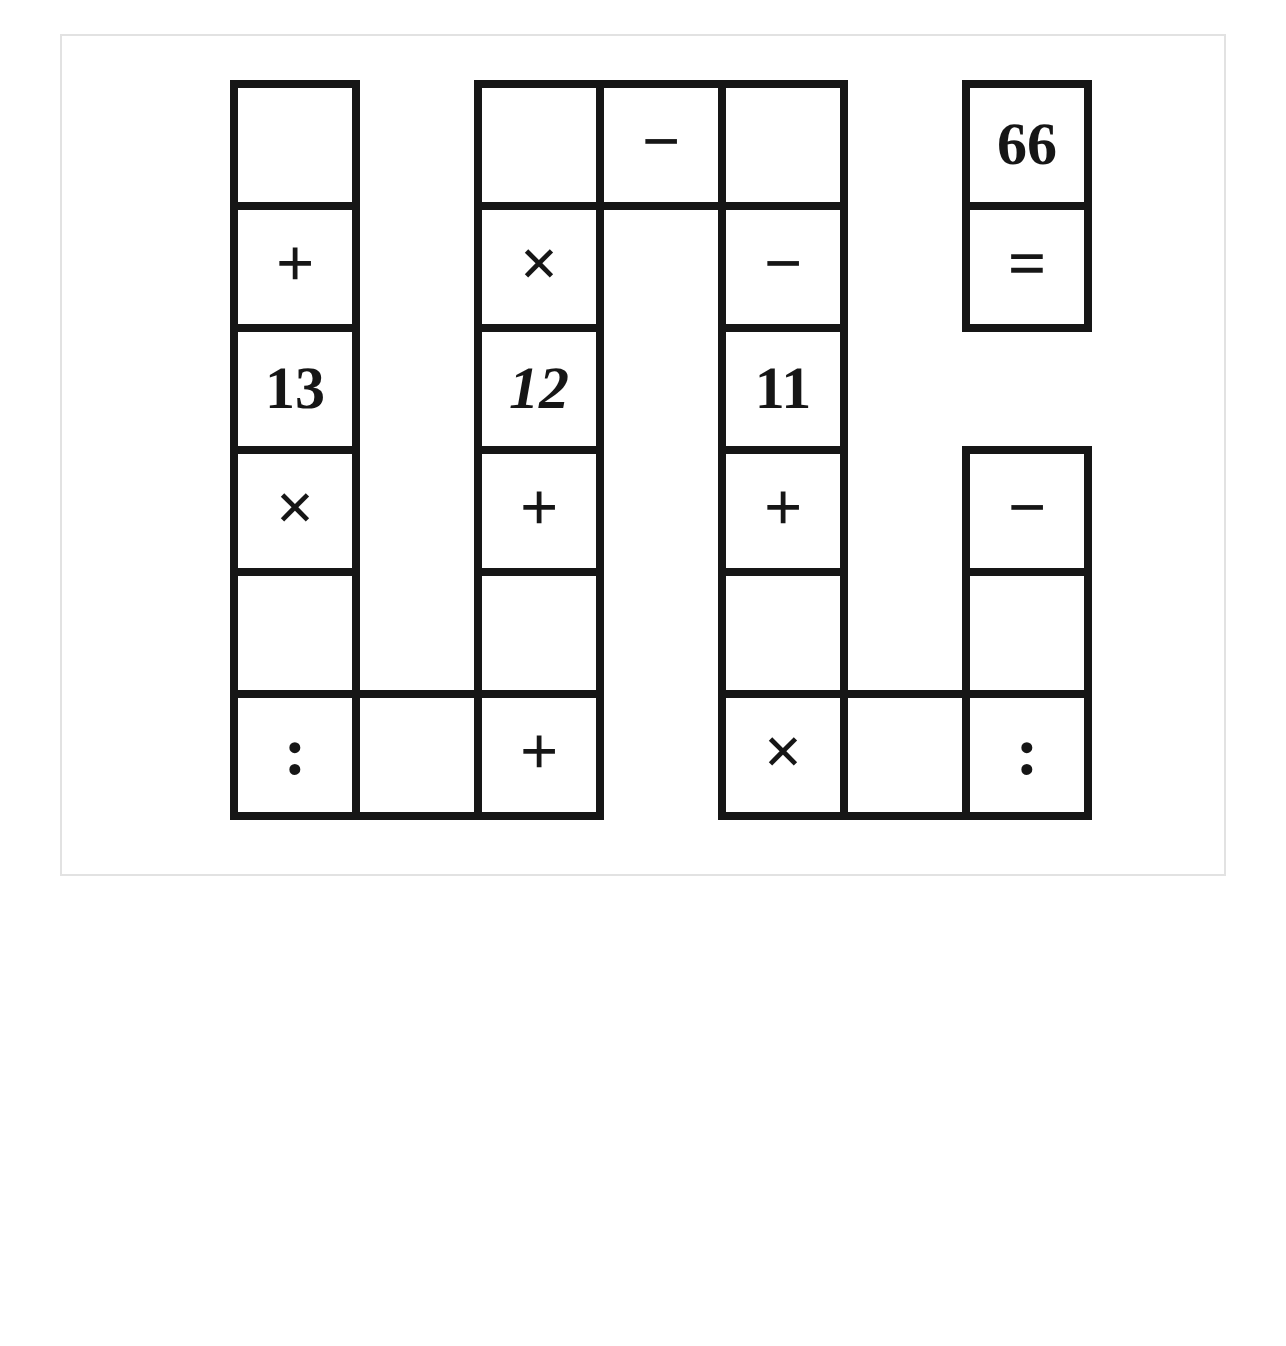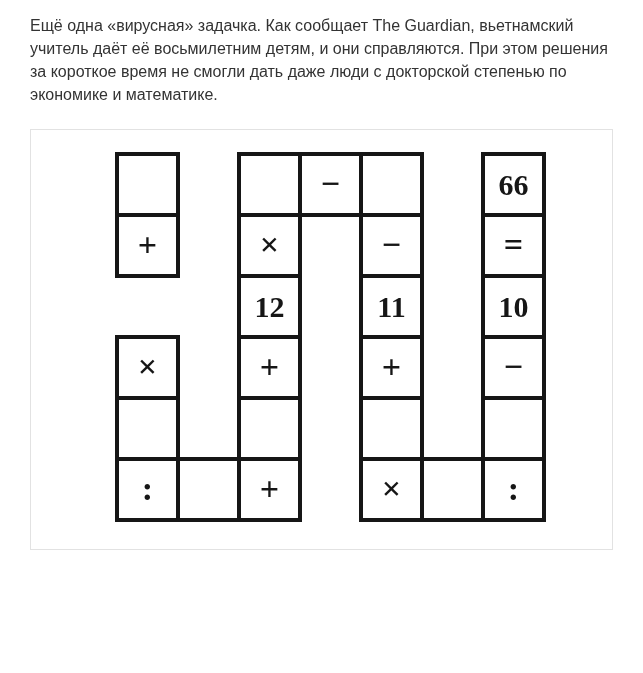--- a/index.html
+++ b/index.html
@@ -60,46 +60,45 @@
     color: #161616;
   }
   .cell.num { font-size: 30px; }
   .cell.sym { font-size: 34px; line-height: 1; padding-bottom: 2px; }
 </style>
 </head>
 <body>
 
 <div class="article">
 
-  <p class="body-text">Ещё одна «вирусная» задачка. Как сообщает The Guardian, вьетнамский учитель даёт её восьмилетним детям, и они справляются. При этом решения за короткое время не смогли дать даже люди с докторской степенью по экономике и математике.</p>
 
 
   <div class="puzzle-box">
     <div class="puzzle-grid">
         <div class="cell sym" style="left: 0px; top: 0px;"></div>
         <div class="cell sym" style="left: 0px; top: 61px;">+</div>
+        <div class="cell num" style="left: 0px; top: 122px;">13</div>
         <div class="cell sym" style="left: 0px; top: 183px;">×</div>
         <div class="cell sym" style="left: 0px; top: 244px;"></div>
         <div class="cell sym" style="left: 0px; top: 305px;">:</div>
         <div class="cell sym" style="left: 61px; top: 305px;"></div>
         <div class="cell sym" style="left: 122px; top: 305px;">+</div>
         <div class="cell sym" style="left: 122px; top: 244px;"></div>
         <div class="cell sym" style="left: 122px; top: 183px;">+</div>
-        <div class="cell num" style="left: 122px; top: 122px;">12</div>
+        <div class="cell num" style="left: 122px; top: 122px; font-style: italic;">12</div>
         <div class="cell sym" style="left: 122px; top: 61px;">×</div>
         <div class="cell sym" style="left: 122px; top: 0px;"></div>
         <div class="cell sym" style="left: 183px; top: 0px;">−</div>
         <div class="cell sym" style="left: 244px; top: 0px;"></div>
         <div class="cell sym" style="left: 244px; top: 61px;">−</div>
         <div class="cell num" style="left: 244px; top: 122px;">11</div>
         <div class="cell sym" style="left: 244px; top: 183px;">+</div>
         <div class="cell sym" style="left: 244px; top: 244px;"></div>
         <div class="cell sym" style="left: 244px; top: 305px;">×</div>
         <div class="cell sym" style="left: 305px; top: 305px;"></div>
         <div class="cell sym" style="left: 366px; top: 305px;">:</div>
         <div class="cell sym" style="left: 366px; top: 244px;"></div>
         <div class="cell sym" style="left: 366px; top: 183px;">−</div>
-        <div class="cell num" style="left: 366px; top: 122px;">10</div>
         <div class="cell sym" style="left: 366px; top: 61px;">=</div>
         <div class="cell num" style="left: 366px; top: 0px;">66</div>
       </div>
   </div>
 </div>
 
 </body></html>

